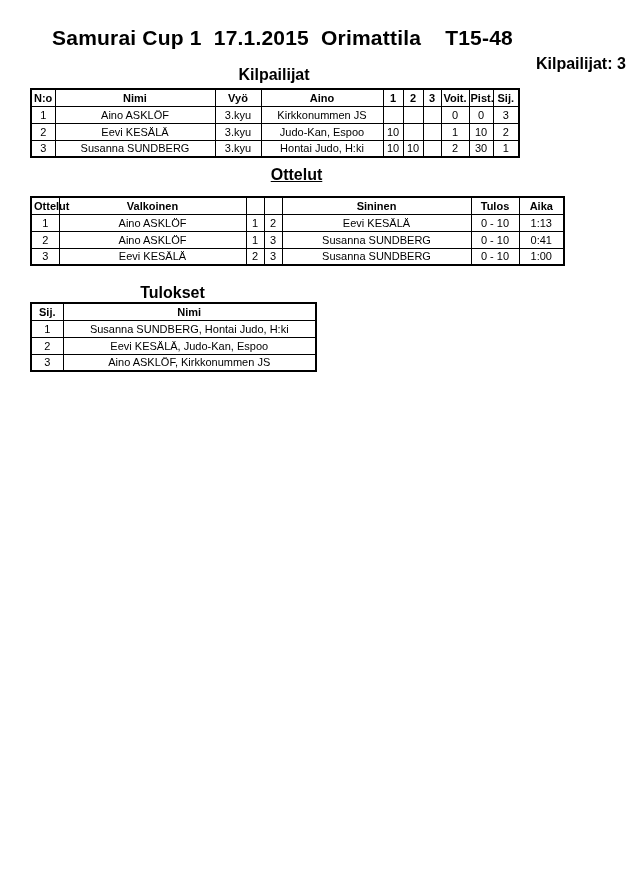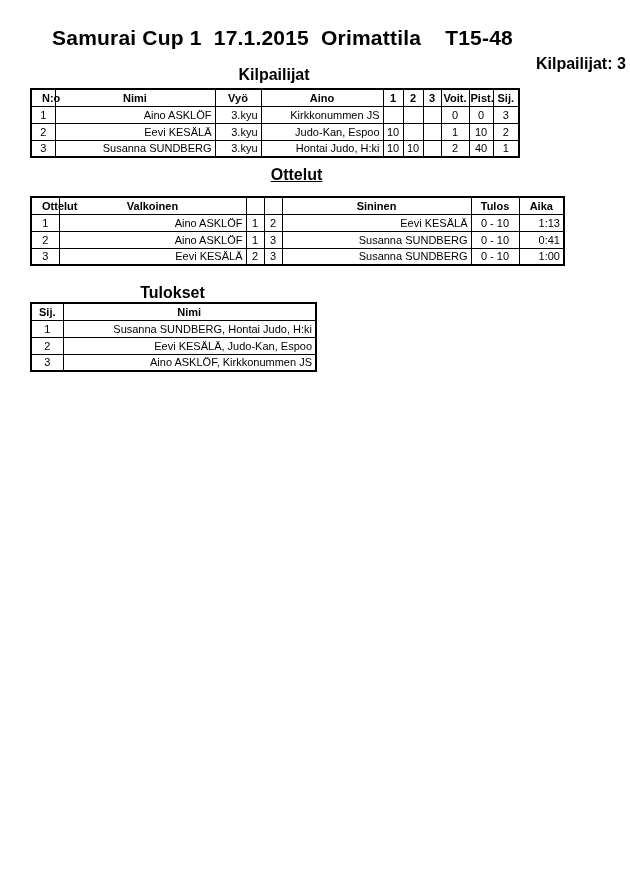--- a/index.html
+++ b/index.html
@@ -48,22 +48,22 @@
     vertical-align: middle;
     font-weight: normal;
   }
   .tbl th {
     font-weight: bold;
     text-align: center;
     padding: 0 1px;
     overflow: visible;
   }
   .tbl td { overflow: hidden; }
-  th.hl { text-align: left; padding-left: 10px; }
-  td.l  { text-align: right; }
+  th.hl { text-align: left; padding-left: 2px; }
+  td.l  { text-align: center; }
   td.c  { text-align: center; }
 </style>
 </head>
 <body>
 
 <div class="page">
 
   <div class="title">Samurai Cup 1  17.1.2015  Orimattila    T15-48</div>
   <div class="comp-count">Kilpailijat: 3</div>
 
@@ -123,21 +123,21 @@
       </tr>
       <tr>
         <td class="c">3</td>
         <td class="l">Susanna SUNDBERG</td>
         <td class="l">3.kyu</td>
         <td class="l">Hontai Judo, H:ki</td>
         <td class="c">10</td>
         <td class="c">10</td>
         <td class="c"></td>
         <td class="c">2</td>
-        <td class="c">40</td>
+        <td class="c">30</td>
         <td class="c">1</td>
       </tr>
     </tbody>
   </table>
 
   <div class="sec-heading h-ottelut">Ottelut</div>
 
   <table class="tbl t2">
     <colgroup>
       <col style="width:28px">

